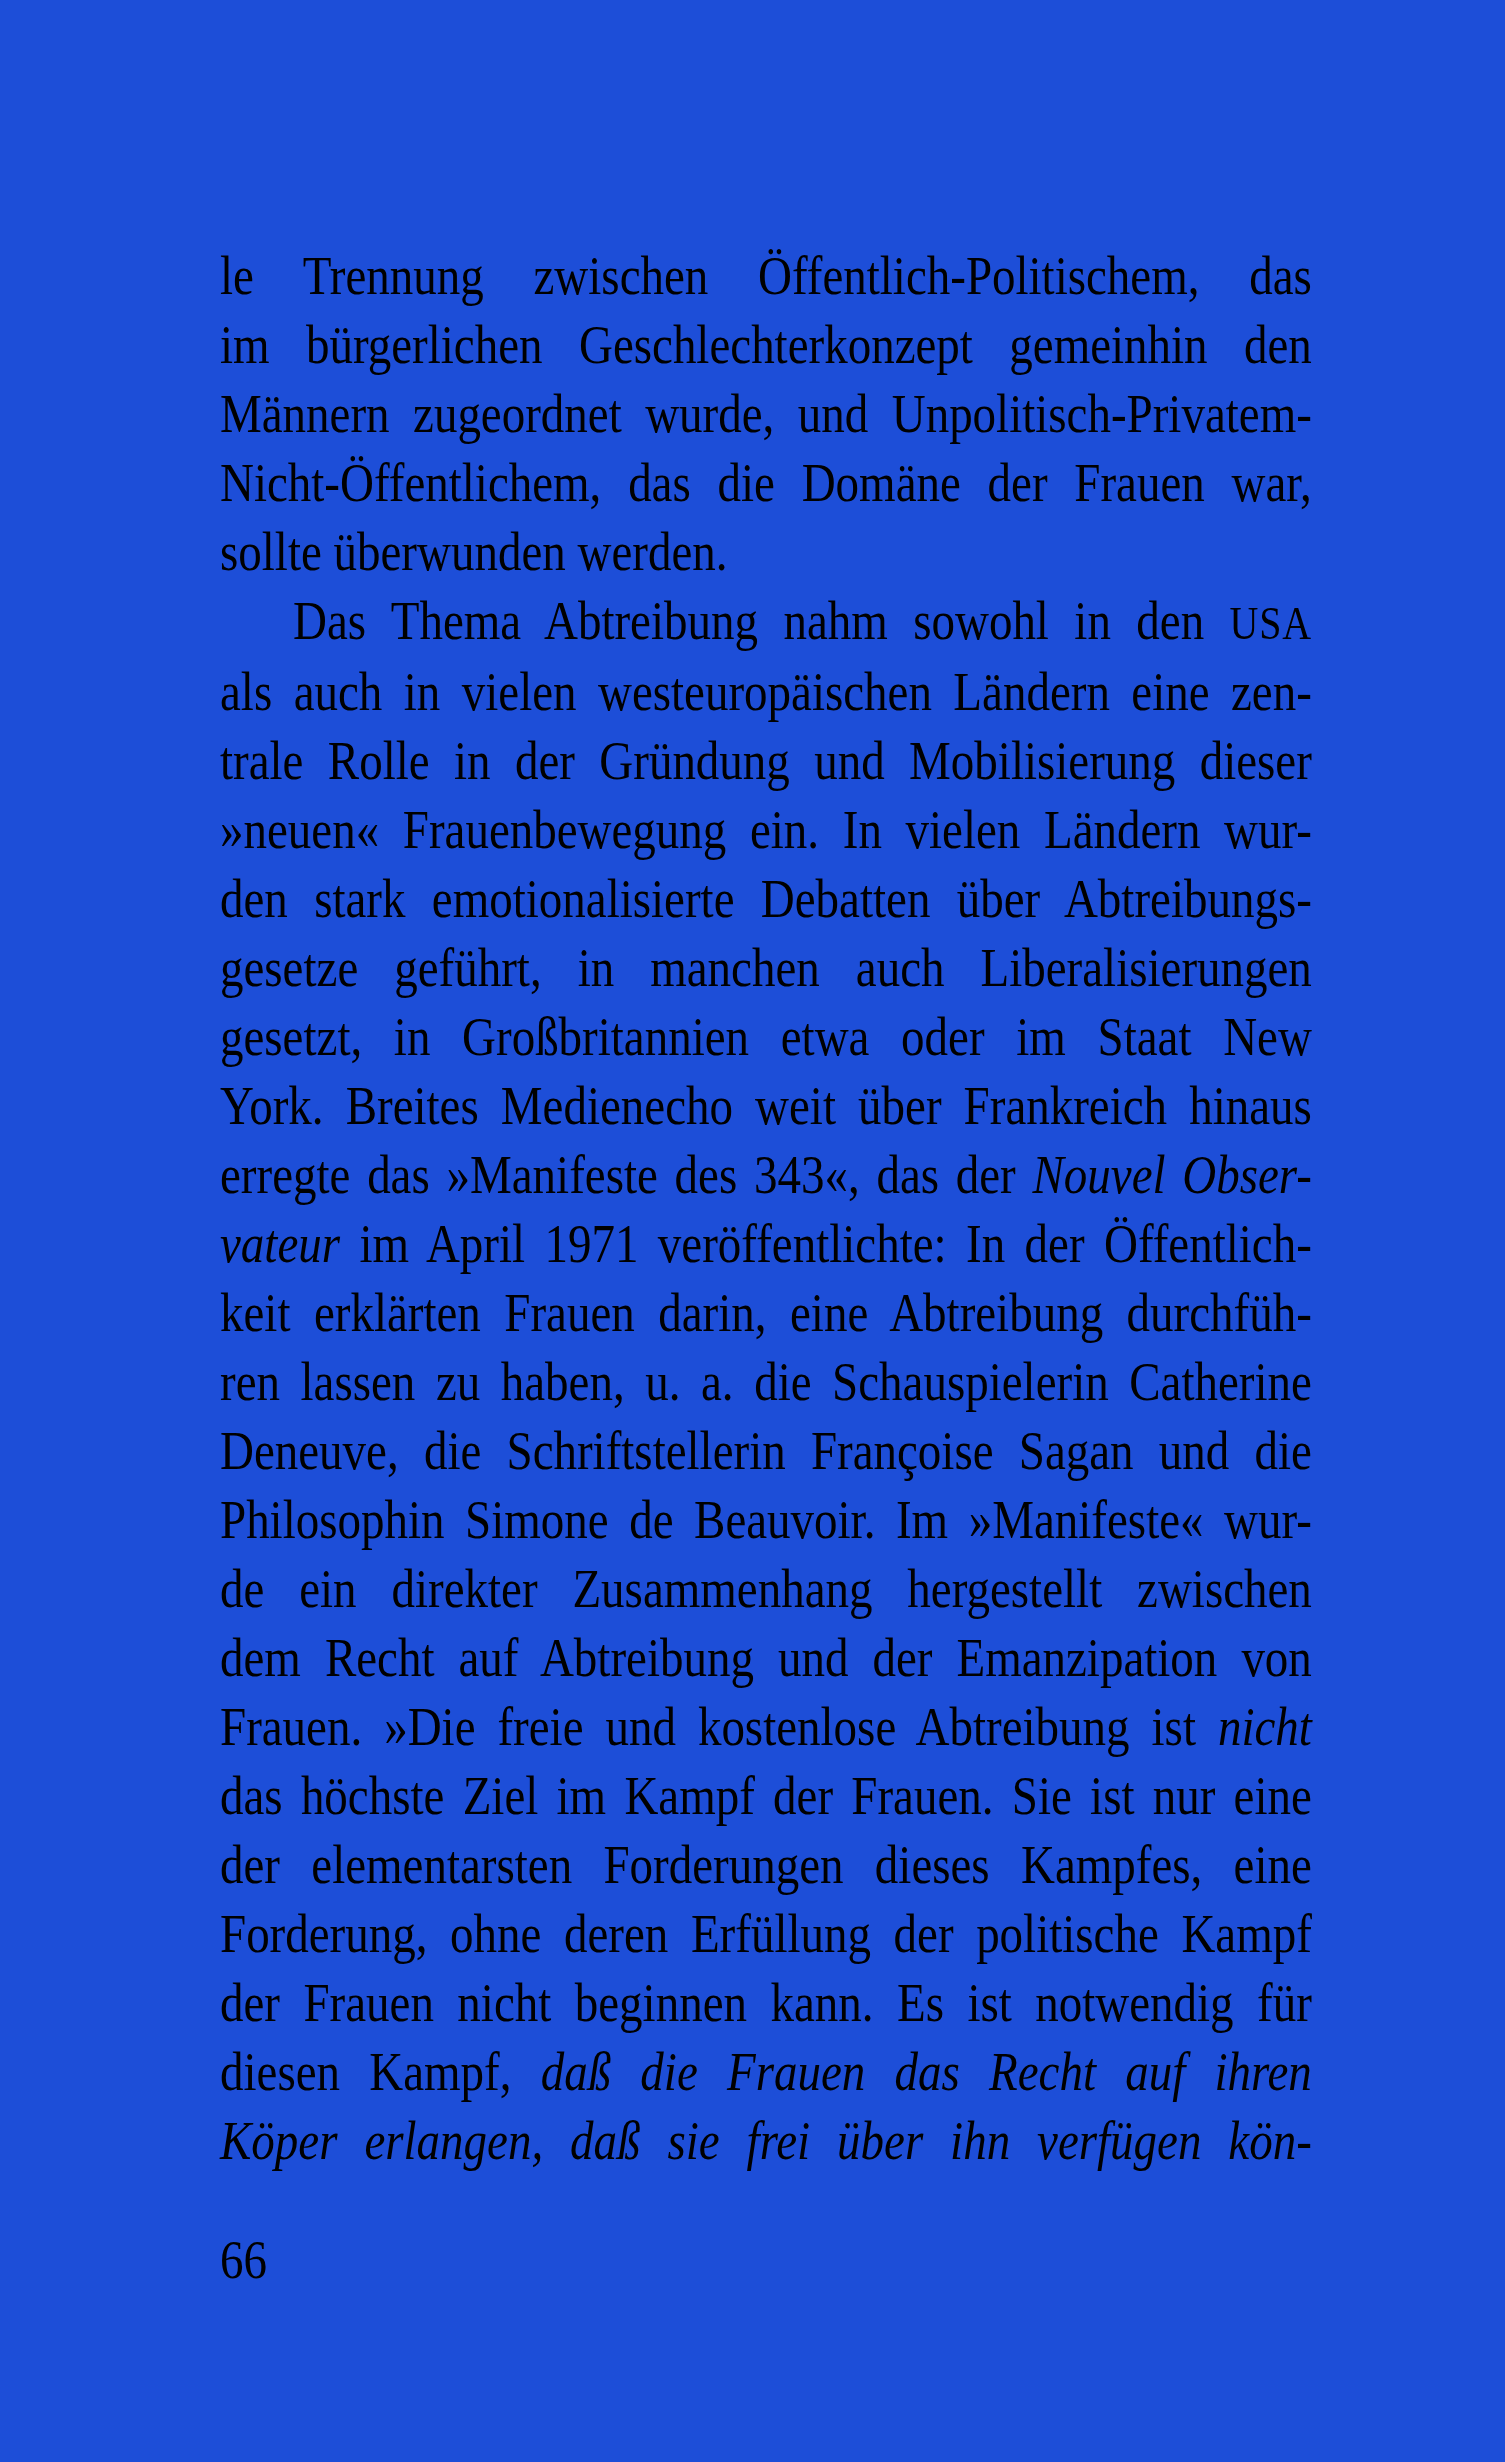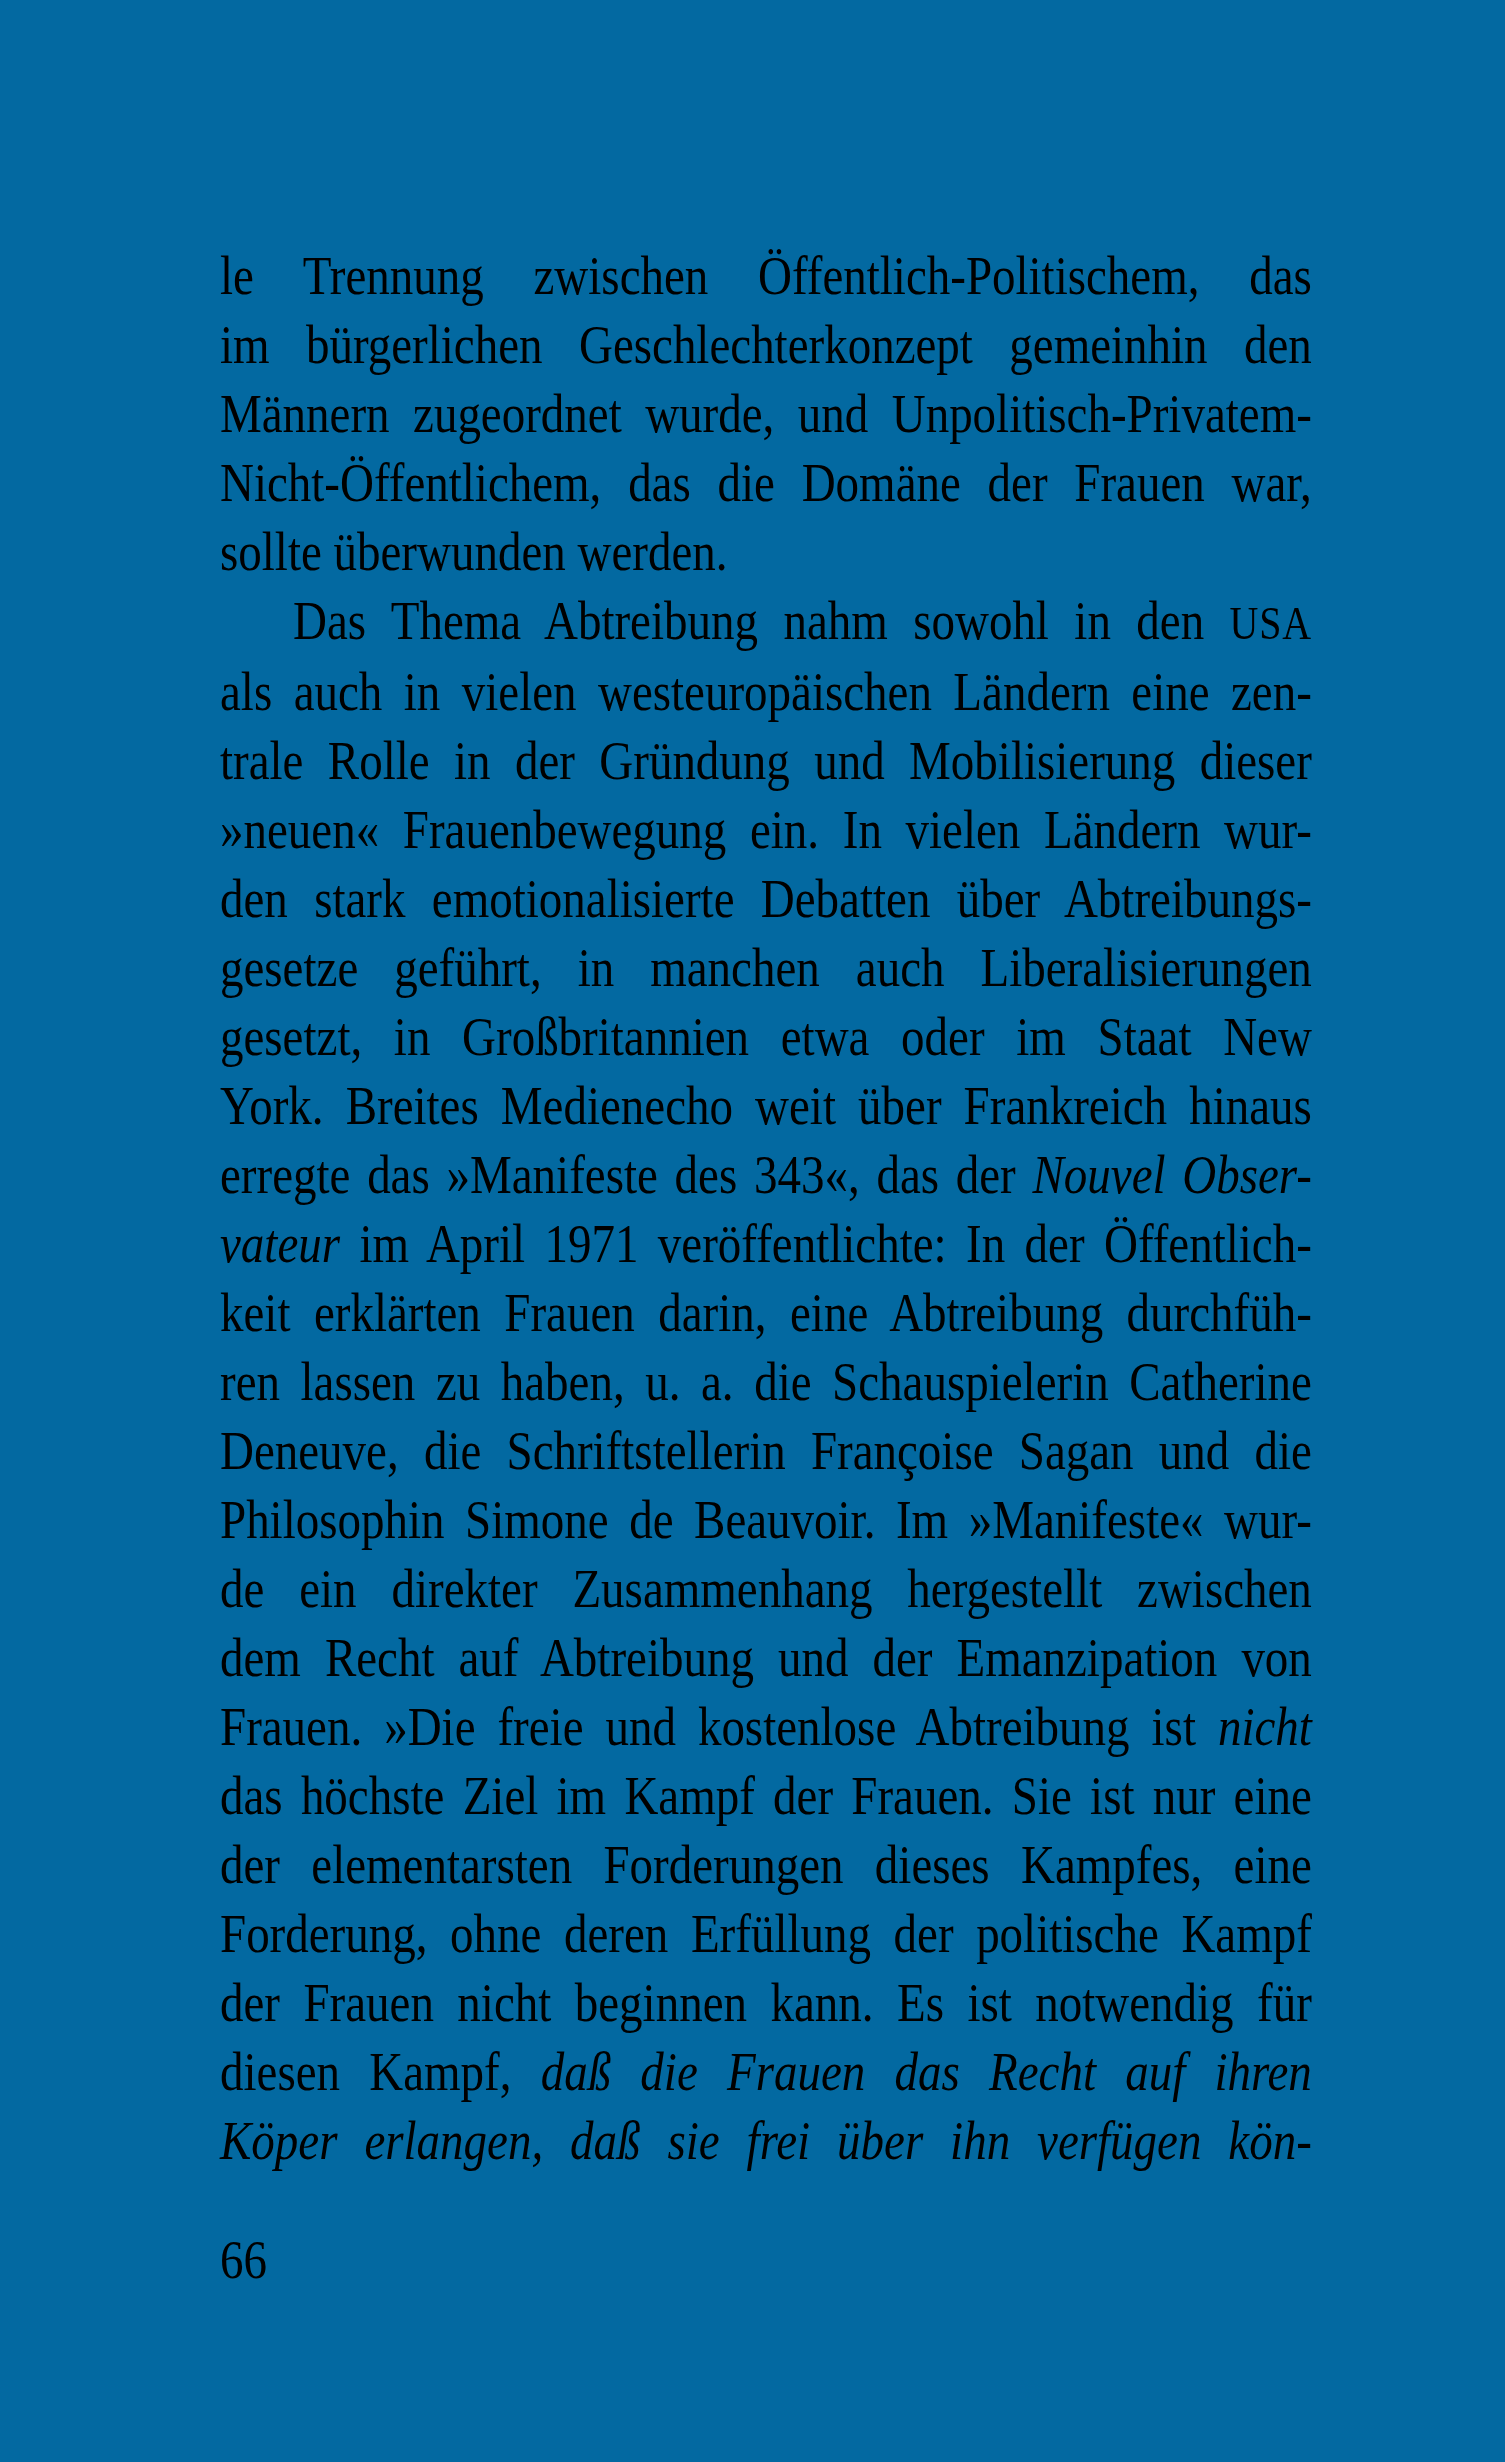--- a/index.html
+++ b/index.html
@@ -1,20 +1,20 @@
 <!DOCTYPE html>
 <html style="font-size:12px"><head>
 <meta charset="utf-8">
 <style>
   html, body { margin: 0; padding: 0; }
   .page {
     position: relative;
     width: 1505px;
     height: 2462px;
-    background: #0369a1;
+    background: #1d4ed8;
     overflow: hidden;
   }
   .textblock {
     position: absolute;
     left: 220px;
     top: 242px;
     width: 1255px;
     transform: scaleX(0.87);
     transform-origin: top left;
     font-family: "Liberation Serif", "DejaVu Serif", serif;

